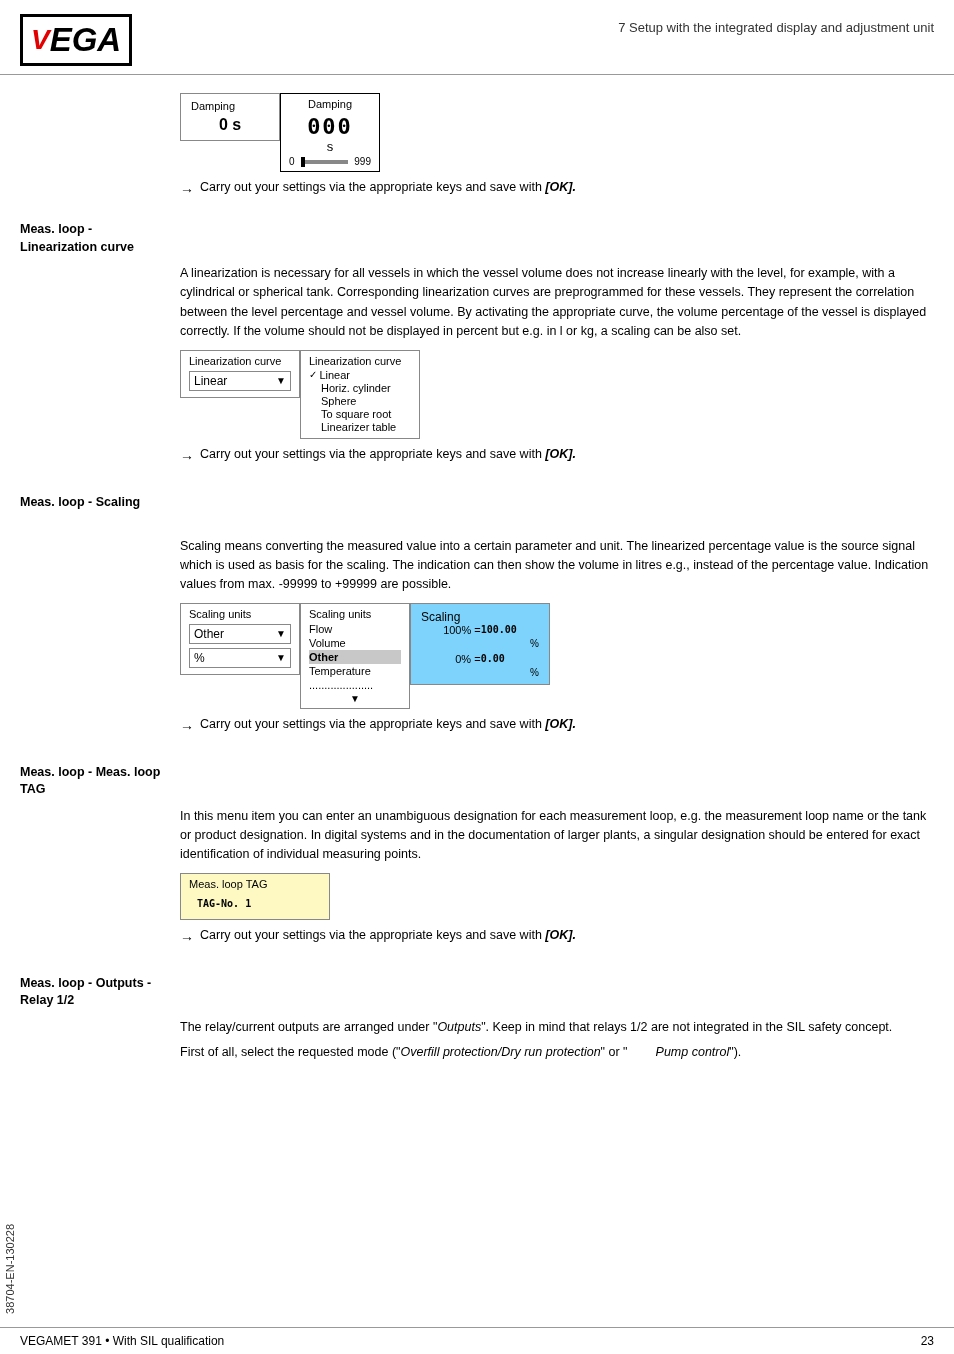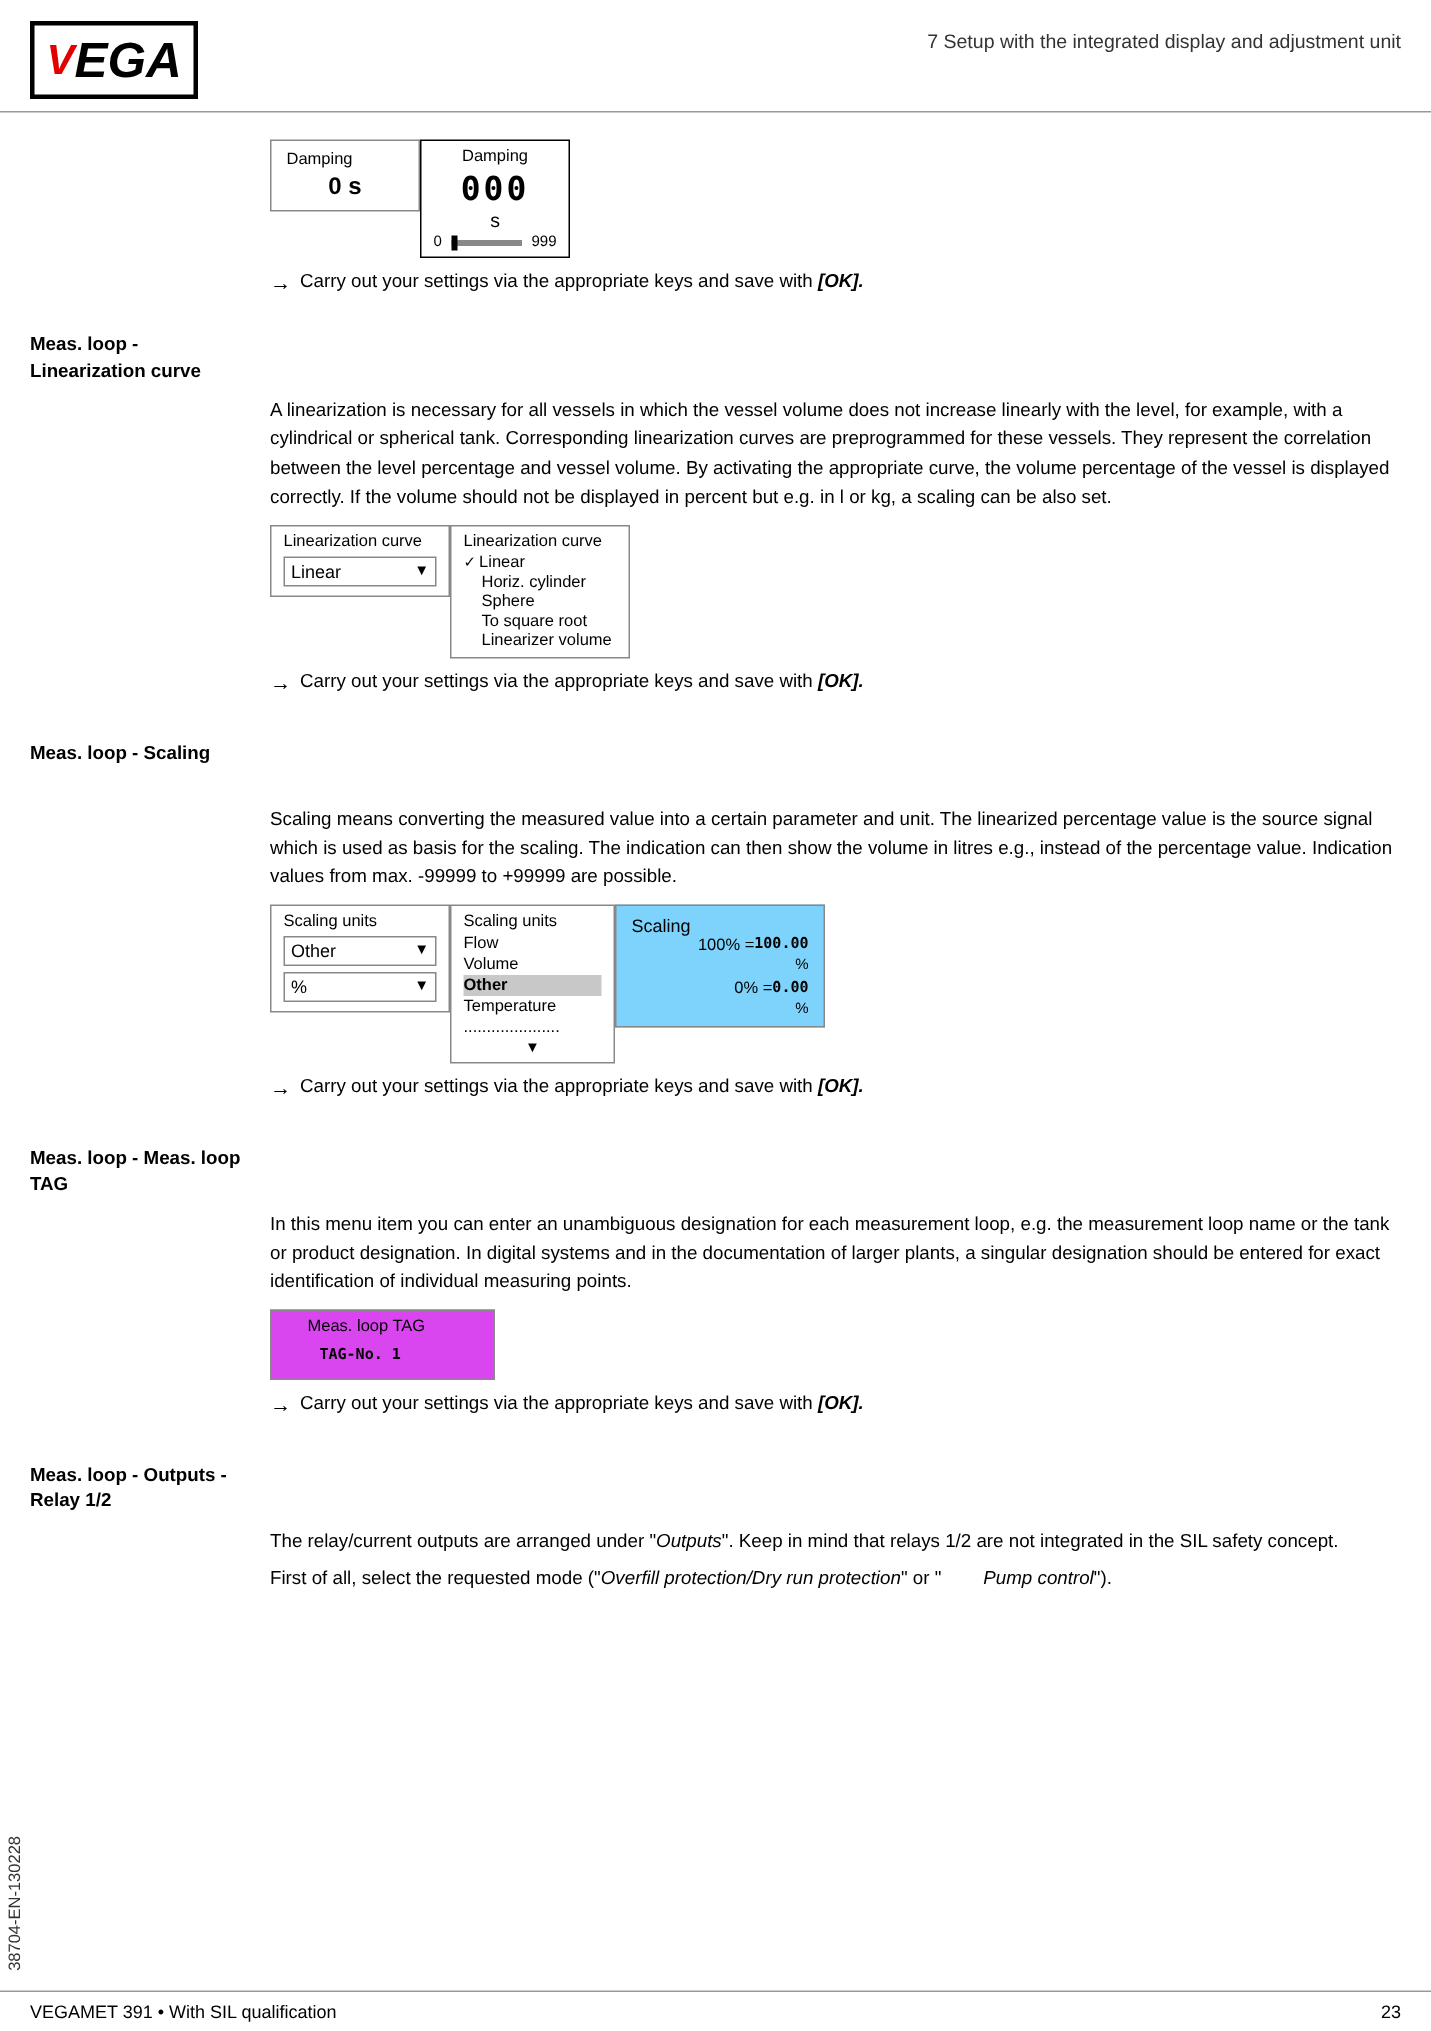--- a/index.html
+++ b/index.html
@@ -209,24 +209,24 @@
       background: #fff;
     }
     .scaling-widget .w-title {
       font-size: 11px;
       margin-bottom: 4px;
     }
 
     
     .tag-widget {
       border: 1px solid #888;
-      padding: 4px 14px 10px 24px;
+      padding: 4px 14px 10px 8px;
       font-size: 11.5px;
       min-width: 150px;
-      background: #d946ef;
+      background: #fef9c3;
     }
     .tag-widget .w-title {
       font-size: 11px;
       margin-bottom: 8px;
     }
     .tag-value {
       font-size: 10px;
       font-family: monospace;
       font-weight: bold;
       margin-left: 8px;
@@ -280,21 +280,21 @@
 
     .scale-right {
       border: 1px solid #888;
       padding: 6px 10px;
       font-size: 12px;
       min-width: 140px;
       background: #7dd3fc;
     }
     .scale-right-row {
       display: flex;
-      justify-content: flex-end;
+      justify-content: center;
       align-items: center;
       margin-bottom: 2px;
     }
     .scale-right-row .lbl {
       font-size: 11px;
     }
     .scale-right-row .val {
       font-family: monospace;
       font-size: 10px;
       font-weight: bold;
@@ -366,21 +366,21 @@
 
           <div class="lin-dropdown">
             <div class="w-title">Linearization curve</div>
             <div class="checked-item">
               <span class="checkmark">✓</span>
               <span>Linear</span>
             </div>
             <div class="menu-item">Horiz. cylinder</div>
             <div class="menu-item">Sphere</div>
             <div class="menu-item">To square root</div>
-            <div class="menu-item">Linearizer volume</div>
+            <div class="menu-item">Linearizer table</div>
           </div>
         </div>
 
         <div class="arrow-line">
           <span class="arrow-sym">→</span>
           <span>
             <span>Carry out your settings via the appropriate keys and save with</span> <span style="font-style:italic; font-weight:bold;">[OK].</span>
           </span>
         </div>
       </div>

